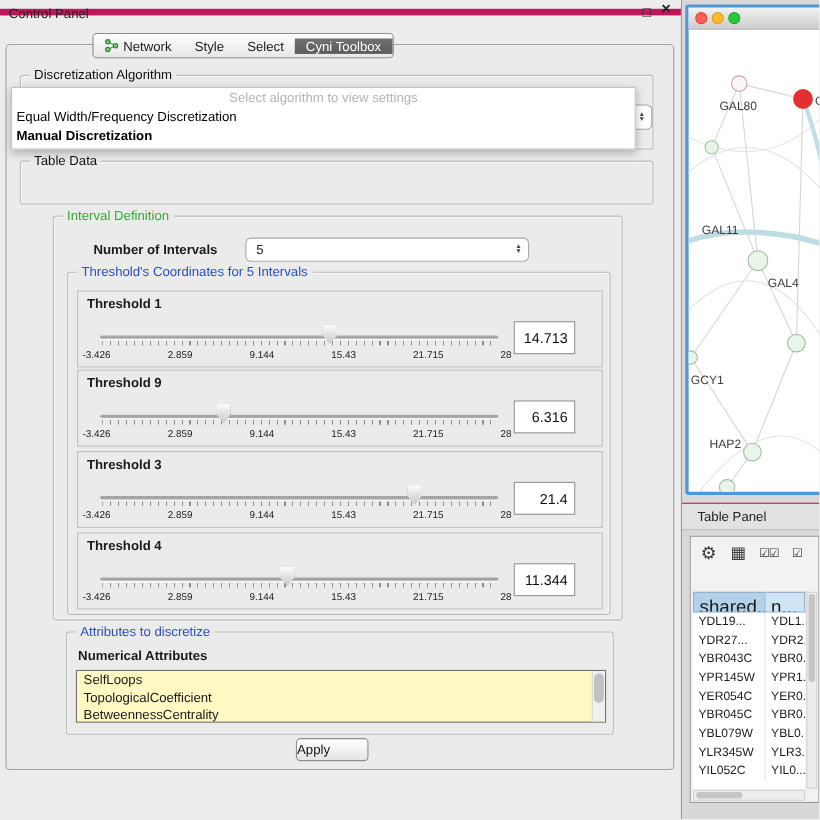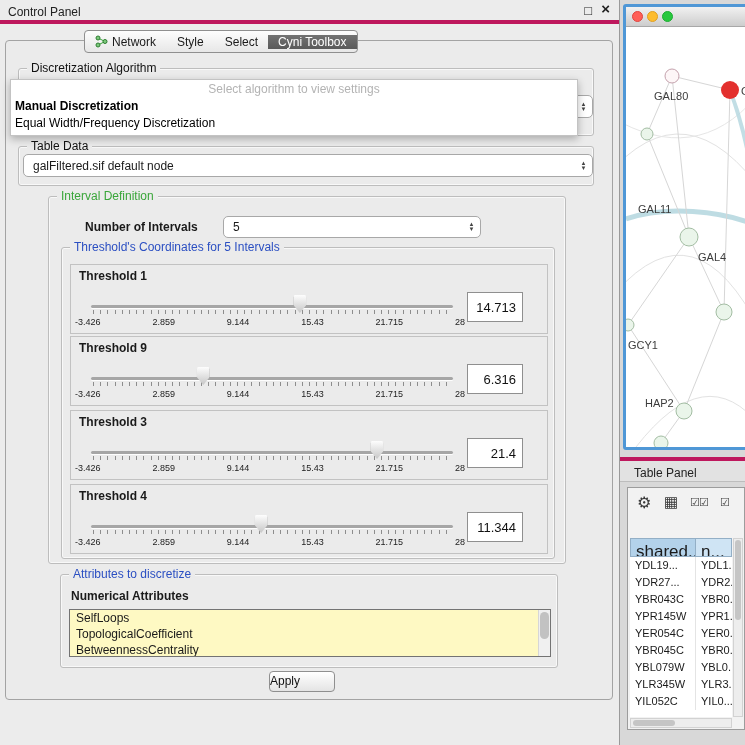--- a/index.html
+++ b/index.html
@@ -6,21 +6,21 @@
   html,body { width:745px; height:745px; }
   #root {
     position:relative; width:745px; height:745px; overflow:hidden;
     background:#d8d8d8; color:#1a1a1a;
     font-family:"Liberation Sans","DejaVu Sans",sans-serif; font-size:12px;
   }
   .abs { position:absolute; }
 
   
   #control-panel { left:0; top:0; width:620px; height:745px; background:#ececec; border-right:1px solid #9a9a9a; }
-  .cp-titlebar { left:0; top:0; width:100%; height:24px; border-bottom:4px solid #be185d; background:#ececec; }
+  .cp-titlebar { left:0; top:0; width:100%; height:14px; border-bottom:6px solid #be185d; background:#ececec; }
   .cp-title { position:absolute; left:8px; top:5px; color:#222; }
   .tb-icon { position:absolute; top:3px; font-size:13px; color:#222; cursor:pointer; line-height:16px; }
 
   .main-panel { left:5px; top:40px; width:608px; height:660px; background:#ebebeb; border:1px solid #a3a3a3; border-radius:4px; }
 
   .tabbar { display:flex; align-items:center; height:23px; border:1px solid #8f8f8f; border-radius:4px;
             background:linear-gradient(#fdfdfd,#e7e7e7); overflow:hidden; z-index:30; }
   .tab { display:flex; align-items:center; gap:4px; padding:0 10px; cursor:pointer; white-space:nowrap; color:#1a1a1a; }
   .tab.selected { background:linear-gradient(#727272,#5a5a5a); color:#fff; }
   .tab-sep { width:1px; background:#b4b4b4; margin:4px 0; }
@@ -72,21 +72,21 @@
   #network-window { left:623px; top:4px; width:132px; height:446px; border:3px solid #4f97d6; border-radius:3px; background:#fff; }
   .mac-titlebar { height:20px; background:linear-gradient(#f1f1f1,#cdcdcd); border-bottom:1px solid #a8a8a8;
                   display:flex; align-items:center; padding-left:6px; gap:4px; }
   .light { width:11px; height:11px; border-radius:50%; display:inline-block; cursor:pointer; }
   .light.red { background:#ff5f57; border:1px solid #e0443e; }
   .light.yellow { background:#fdbc2e; border:1px solid #dfa022; }
   .light.green { background:#28c83e; border:1px solid #1dad32; }
   .net-canvas text { font-size:11px; fill:#3c3c3c; font-family:"Liberation Sans","DejaVu Sans",sans-serif; }
 
   
-  .tp-bar { left:620px; top:457px; width:125px; height:25px; background:#e2e2e2; border-top:4px solid #be185d; border-bottom:1px solid #bdbdbd; }
+  .tp-bar { left:620px; top:457px; width:125px; height:25px; background:#e2e2e2; border-top:1px solid #be185d; border-bottom:1px solid #bdbdbd; }
   .tp-bar span { position:absolute; left:14px; top:5px; color:#222; }
   #table-window { left:627px; top:487px; width:118px; height:243px; background:#f2f2f2; border:1px solid #9c9c9c; }
   .ticon { position:absolute; top:5px; color:#3a3a3a; cursor:pointer; }
   .thead { position:absolute; left:2px; right:12px; top:50px; height:19px; display:flex; }
   .th { font-size:17px; padding:3px 0 0 5px; border:1px solid #93afc6; overflow:hidden; white-space:nowrap; cursor:pointer; }
   .th.c1 { width:66px; background:#b3d2ea; }
   .th.c2 { flex:1; background:#cfe4f4; border-left:none; }
   .tbody { position:absolute; left:2px; right:12px; top:69px; bottom:12px; background:#fff; overflow:hidden; }
   .trow { display:flex; height:17px; background:#fff; cursor:default; }
   .td { font-size:11px; padding:2px 0 0 5px; white-space:nowrap; overflow:hidden; }
@@ -142,27 +142,20 @@
         <span class="val"></span>
         <span class="spinner">
           <span>▲</span>
           <span>▼</span>
         </span>
       </div>
     </div>
 
     <div class="group" style="left:18px;top:146px;width:576px;height:40px">
       <span class="legend black">Table Data</span>
-      <div class="combo" style="left:4px;top:7px;width:570px;height:23px">
-        <span class="val">galFiltered.sif default node</span>
-        <span class="spinner">
-          <span>▲</span>
-          <span>▼</span>
-        </span>
-      </div>
     </div>
 
     <div class="group" style="left:48px;top:196px;width:518px;height:368px">
       <span class="legend green">Interval Definition</span>
 
       <span class="bold" style="position:absolute;left:36px;top:23px">Number of Intervals</span>
       <div class="combo" style="left:174px;top:19px;width:258px;height:22px">
         <span class="val">5</span>
         <span class="spinner">
           <span>▲</span>
@@ -258,22 +251,22 @@
             <div class="vthumb"></div>
           </div>
       </div>
     </div>
 
     <div class="btn" style="left:269px;top:671px;width:66px;height:21px">Apply</div>
 
 
     <div class="popup abs">
       <div class="ph">Select algorithm to view settings</div>
+      <div class="opt">Equal Width/Frequency Discretization</div>
       <div class="opt bold">Manual Discretization</div>
-      <div class="opt">Equal Width/Frequency Discretization</div>
     </div>
   </div>
 
   <div id="network-window" class="abs">
     <div class="mac-titlebar">
       <span class="light red"></span>
       <span class="light yellow"></span>
       <span class="light green"></span>
     </div>
     <svg class="net-canvas" width="126" height="420" viewBox="0 0 126 420">

